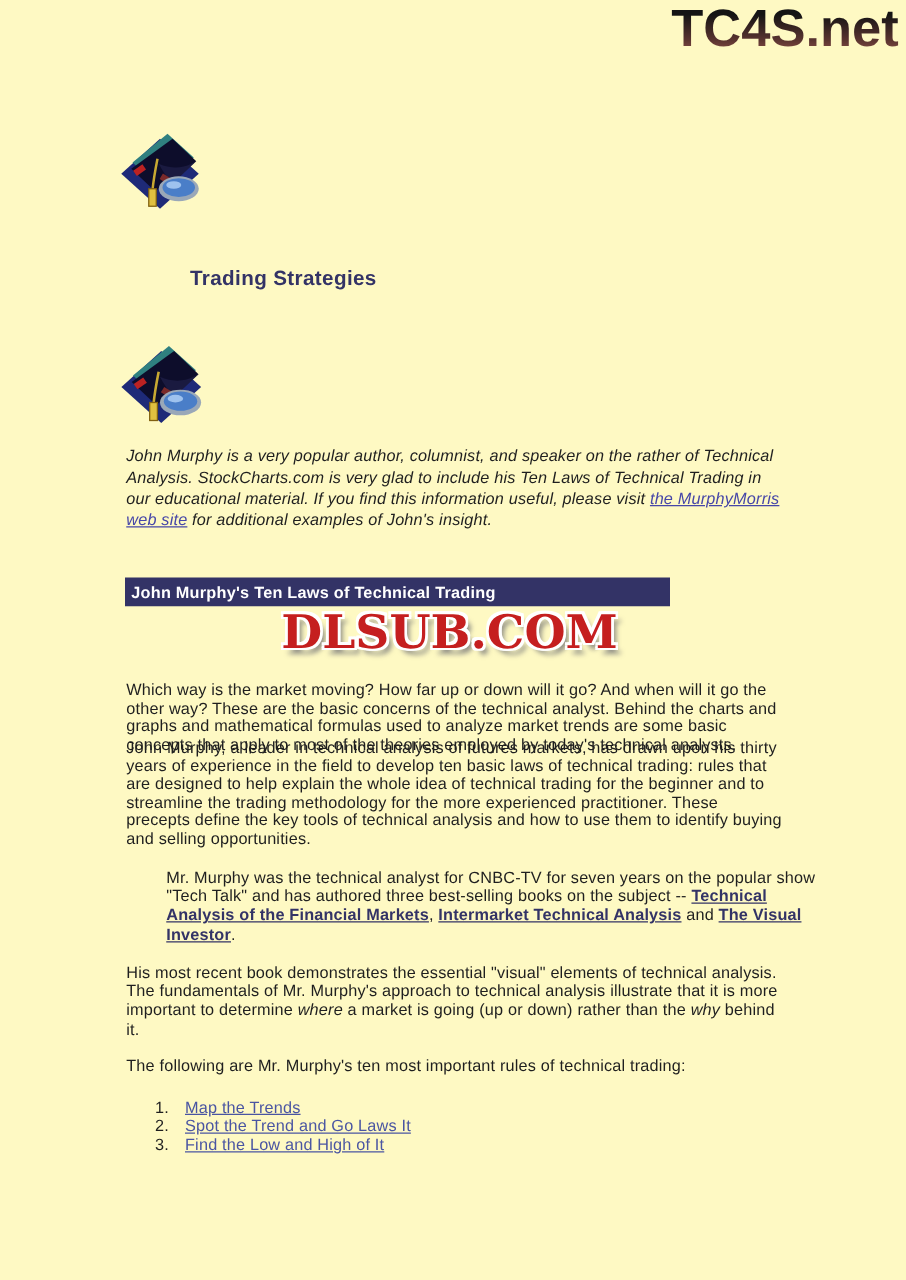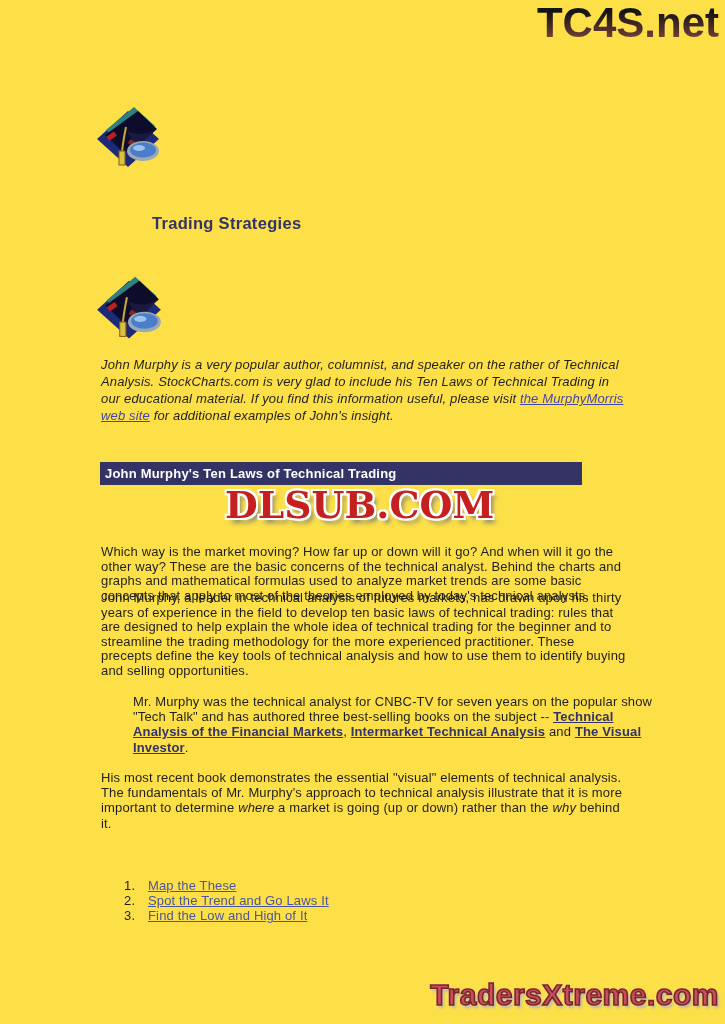--- a/index.html
+++ b/index.html
@@ -1,21 +1,21 @@
 <!DOCTYPE html>
 <html><head>
 <meta charset="utf-8">
 <style>
   * { margin: 0; padding: 0; box-sizing: border-box; }
   html, body { background: #ffffff; }
   .page {
     position: relative;
     width: 725px;
     height: 1024px;
-    background: #fde047;
+    background: #fef9c3;
     font-family: "Liberation Sans", sans-serif;
     color: #1f1f1f;
     overflow: hidden;
     margin: 0 auto;
   }
   
   .tc4s-logo {
     position: absolute;
     top: 0px;
     right: 6px;
@@ -60,21 +60,21 @@
   .p-which  { top: 497px; margin-top: 48px; }
   .p-leader { top: 591px; }
   .p-cnbc   { top: 694px; line-height: 15.2px; margin-left: 32px; }
   .p-visual { top: 770px; line-height: 15.2px; }
   .p-follow { top: 846px; }
   
   .banner {
     position: absolute;
     left: 100px;
     top: 462px;
-    width: 482px;
+    width: 436px;
     background: #333366;
     color: #ffffff;
     font-size: 13px;
     font-weight: bold;
     padding: 4px 19px 4px 5px;
     letter-spacing: 0.2px;
   }
   
   a.text-link {
     color: #4646a8;
@@ -185,33 +185,33 @@
   <div class="banner"><span>John Murphy's Ten Laws of Technical Trading</span></div>
 
   <p class="para p-which">Which way is the market moving? How far up or down will it go? And when will it go the other way? These are the basic concerns of the technical analyst. Behind the charts and graphs and mathematical formulas used to analyze market trends are some basic concepts that apply to most of the theories employed by today's technical analysts.</p>
 
   <p class="para p-leader">John Murphy, a leader in technical analysis of futures markets, has drawn upon his thirty years of experience in the field to develop ten basic laws of technical trading: rules that are designed to help explain the whole idea of technical trading for the beginner and to streamline the trading methodology for the more experienced practitioner. These precepts define the key tools of technical analysis and how to use them to identify buying and selling opportunities.</p>
 
   <p class="para p-cnbc"><span>Mr. Murphy was the technical analyst for CNBC-TV for seven years on the popular show "Tech Talk" and has authored three best-selling books on the subject -- </span><a class="book-link">Technical Analysis of the Financial Markets</a><span>, </span><a class="book-link">Intermarket Technical Analysis</a><span> and </span><a class="book-link">The Visual Investor</a><span>.</span></p>
 
   <p class="para p-visual"><span>His most recent book demonstrates the essential "visual" elements of technical analysis. The fundamentals of Mr. Murphy's approach to technical analysis illustrate that it is more important to determine </span><span class="italic-word">where</span><span> a market is going (up or down) rather than the </span><span class="italic-word">why</span><span> behind it.</span></p>
 
+  <p class="para p-follow">The following are Mr. Murphy's ten most important rules of technical trading:</p>
 
   <div class="rules-list">
     <div class="rule-row">
         <span class="rule-num">1.</span>
-        <a class="rule-link">Map the These</a>
+        <a class="rule-link">Map the Trends</a>
       </div>
     <div class="rule-row">
         <span class="rule-num">2.</span>
         <a class="rule-link">Spot the Trend and Go Laws It</a>
       </div>
     <div class="rule-row">
         <span class="rule-num">3.</span>
         <a class="rule-link">Find the Low and High of It</a>
       </div>
   </div>
 
   <div class="watermark">DLSUB.COM</div>
 
-  <div class="traders-logo">TradersXtreme.com</div>
 
 </div>
 
 </body></html>

